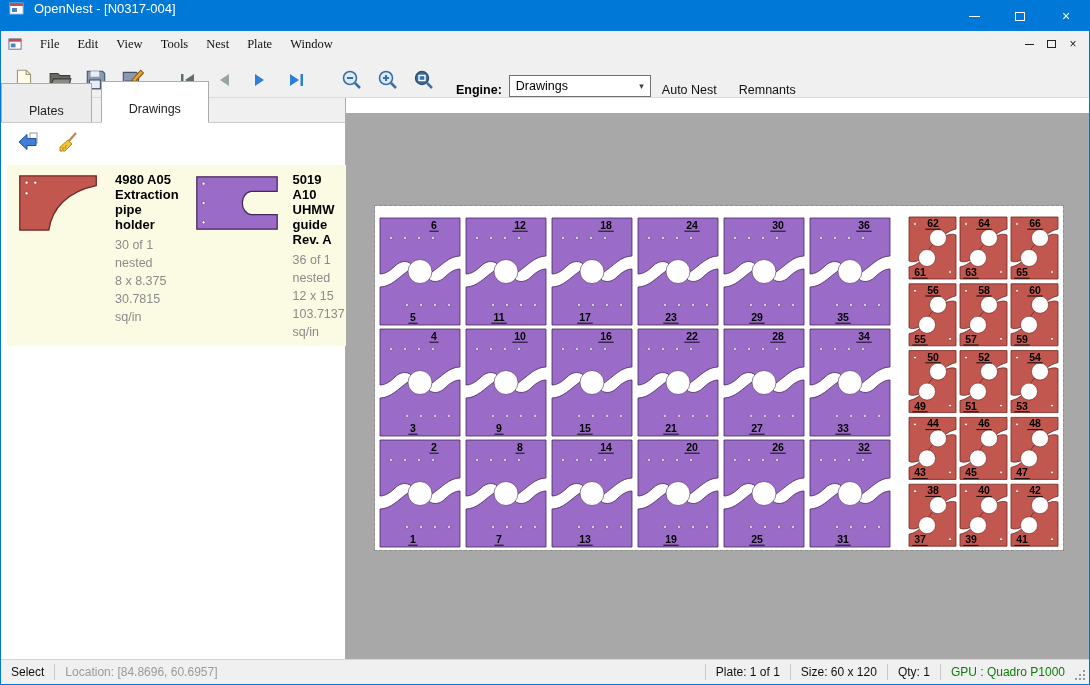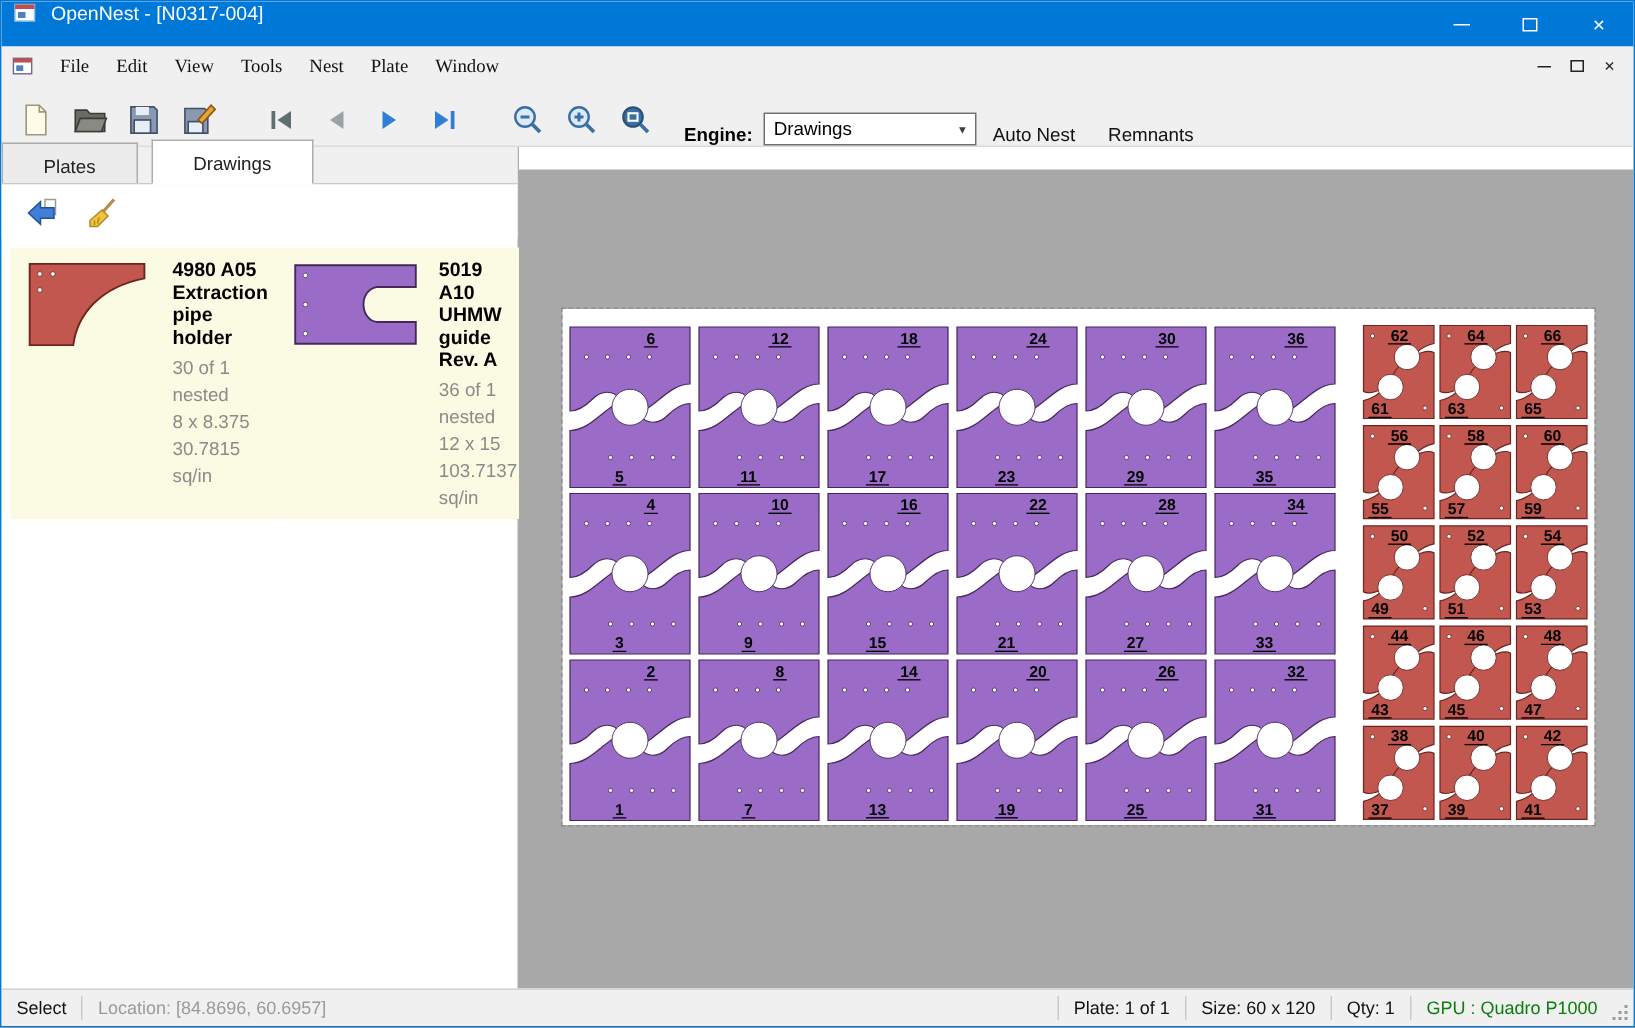--- a/index.html
+++ b/index.html
@@ -33,21 +33,21 @@
   .combo { width: 142px; height: 22px; background: #fff; border: 1px solid #707070; display: flex; align-items: center; padding-left: 6px; font-size: 12.5px; }
   .combo-arrow { margin-left: auto; padding-right: 6px; font-size: 9px; color: #404040; }
   .tool-text { padding: 0 11px; font-size: 12.5px; color: #111; }
 
   
   .content { position: absolute; top: 97px; left: 0; right: 0; bottom: 25px; display: flex; }
 
   
   .left-panel { width: 345px; background: #fff; border-right: 1px solid #ACACAC; display: flex; flex-direction: column; flex: none; }
   .tabstrip { height: 25px; background: #F0F0F0; display: flex; align-items: flex-end; border-bottom: 1px solid #C9C9C9; padding-left: 0; }
-  .tab { font-size: 12.5px; padding: 8px 27px 4px; background: #ECECEC; border: 1px solid #ACACAC; border-bottom: none; margin-right: -1px; color: #222; }
+  .tab { font-size: 12.5px; padding: 20px 27px 4px; background: #ECECEC; border: 1px solid #ACACAC; border-bottom: none; margin-right: -1px; color: #222; }
   .tab.active { background: #fff; position: relative; z-index: 2; margin-bottom: -1px; padding-bottom: 6px; border-bottom: 1px solid #fff; margin-left: 10px; }
   .panel-toolbar { height: 36px; display: flex; align-items: center; gap: 14px; padding: 4px 14px 2px; background: #fff; }
   .ptbtn { width: 26px; height: 26px; display: flex; align-items: center; justify-content: center; }
   .drawing-list { padding: 6px 6px; display: flex; flex-direction: row; }
   .draw-item { background: #FBFBE3; display: flex; gap: 10px; padding: 5px 6px; }
   .thumb { width: 92px; height: 66px; flex: none; }
   .item-title { font-weight: bold; font-size: 13px; color: #000; margin: 2px 0 4px; }
   .item-meta { font-size: 12.5px; color: #8b8b8b; line-height: 18px; }
 
   

